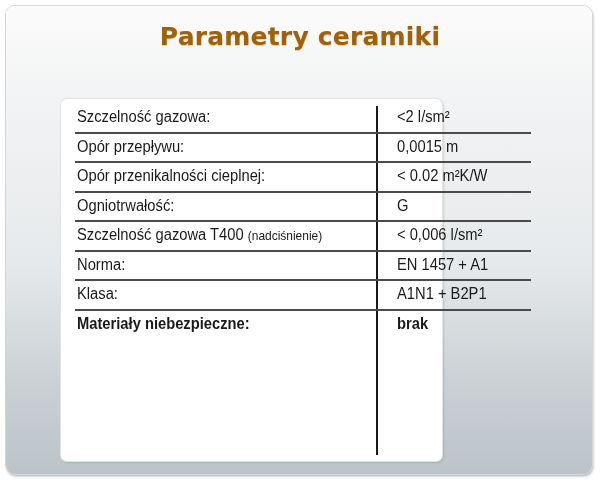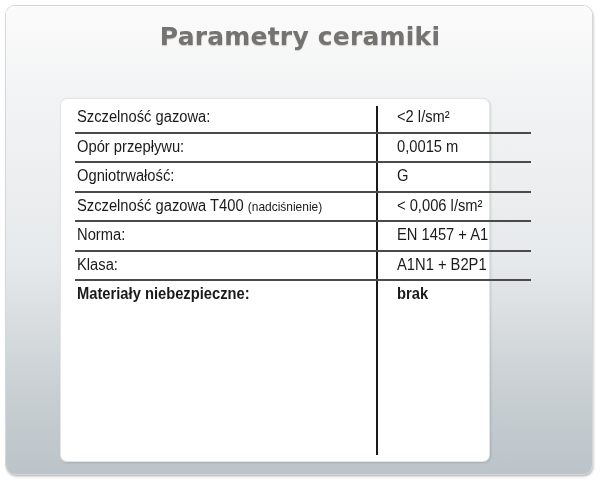--- a/index.html
+++ b/index.html
@@ -23,30 +23,30 @@
   .title {
     position: absolute;
     left: 0;
     top: 22px;
     width: 600px;
     text-align: center;
     font-family: "DejaVu Sans", sans-serif;
     font-weight: bold;
     font-size: 25px;
     line-height: 30px;
-    color: #737373;
+    color: #a16207;
     text-shadow: 0 1px 1px rgba(120,60,0,0.25);
     letter-spacing: 0.2px;
   }
   .title span { display: block; }
   .inner-panel {
     position: absolute;
     left: 61px;
     top: 99px;
-    width: 428px;
+    width: 381px;
     height: 362px;
     background: #ffffff;
     border-radius: 6px;
     box-shadow: 0 0 0 1px #e2e4e6, 1px 1px 3px rgba(0,0,0,0.25);
   }
   .divider {
     position: absolute;
     left: 315px;
     top: 7px;
     width: 2px;
@@ -103,20 +103,24 @@
   <div class="rows">
     <div class="row">
       <span class="label"><span>Szczelność gazowa:</span></span>
       <span class="value">&lt;2 l/sm²</span>
     </div>
     <div class="row">
       <span class="label"><span>Opór przepływu:</span></span>
       <span class="value">0,0015 m</span>
     </div>
     <div class="row">
+      <span class="label"><span>Opór przenikalności cieplnej:</span></span>
+      <span class="value">&lt; 0.02 m²K/W</span>
+    </div>
+    <div class="row">
       <span class="label"><span>Ogniotrwałość:</span></span>
       <span class="value">G</span>
     </div>
     <div class="row">
       <span class="label"><span>Szczelność gazowa T400 </span><small>(nadciśnienie)</small></span>
       <span class="value">&lt; 0,006 l/sm²</span>
     </div>
     <div class="row">
       <span class="label"><span>Norma:</span></span>
       <span class="value">EN 1457 + A1</span>

